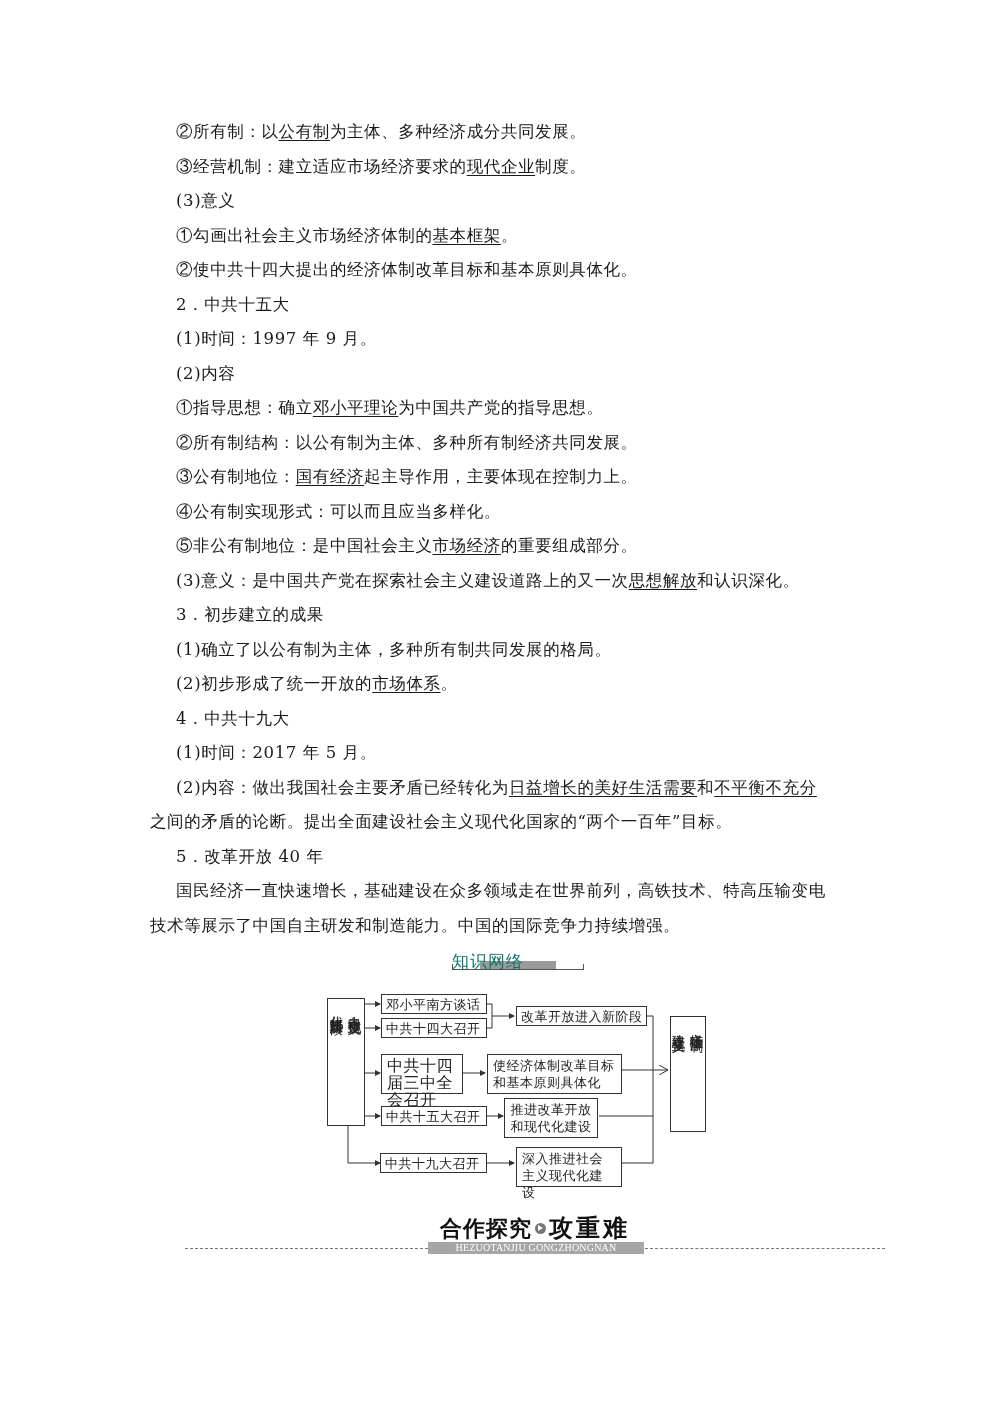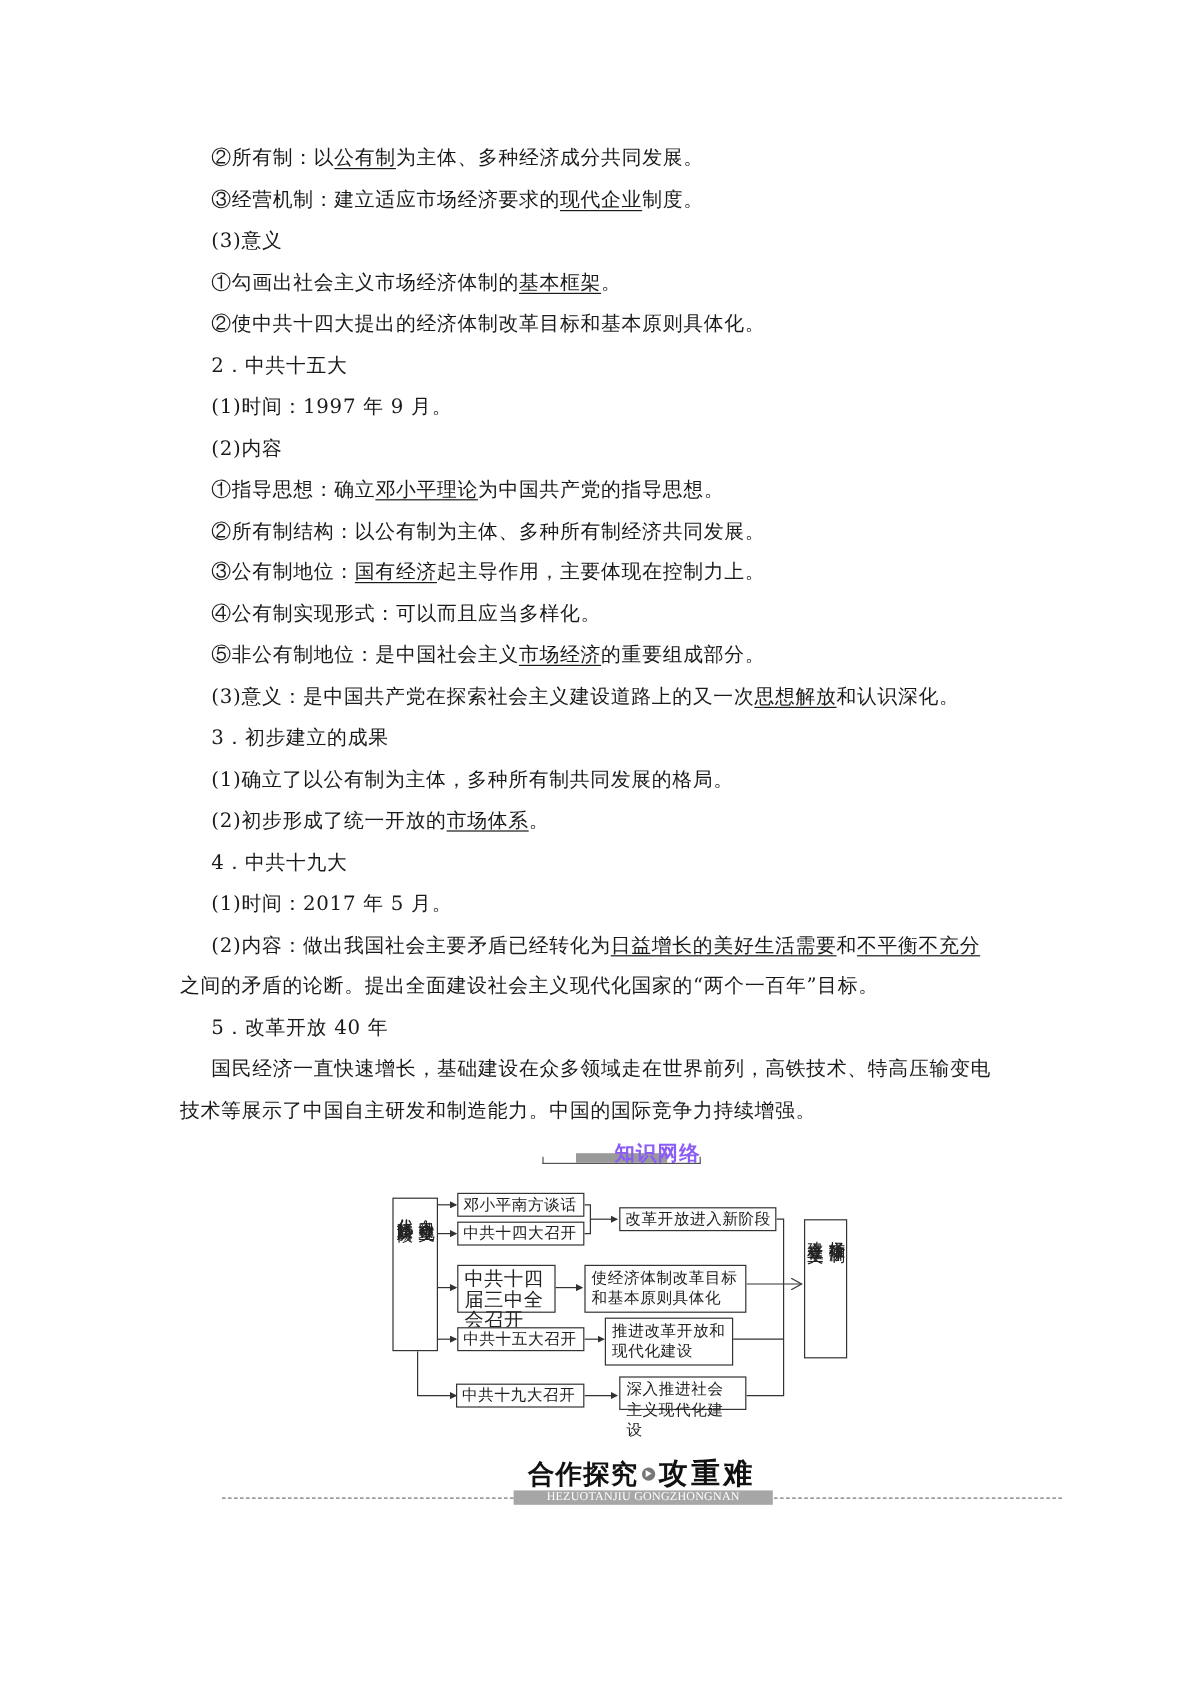--- a/index.html
+++ b/index.html
@@ -13,22 +13,22 @@
       white-space: nowrap; letter-spacing: 0.6px;
     }
     .line.flush { left: 150px; }
     .u { text-decoration: underline; text-underline-offset: 3px; text-decoration-thickness: 1px; margin-top: 12px; }
 
     
     .kn-header { position: absolute; left: 452px; top: 952px; width: 132px; height: 22px; }
     .kn-header .bar { position: absolute; left: 0; right: 0; top: 12px; height: 5px; border: 1px solid #555; border-top: none; }
     .kn-header .bar-fill { position: absolute; left: 28px; right: 28px; top: 9px; height: 8px; background: #9a9a9a; }
     .kn-header .title {
-      position: absolute; left: 0; right: 0; top: -2px; text-align: right;
-      font-family: "DejaVu Sans", sans-serif; font-weight: bold; font-size: 17px; color: #8b5cf6;
+      position: absolute; left: 0; right: 0; top: -2px; text-align: left;
+      font-family: "DejaVu Sans", sans-serif; font-weight: normal; font-size: 17px; color: #0f766e;
       letter-spacing: 1px;
     }
 
     
     .diagram { position: absolute; left: 0; top: 0; width: 1000px; height: 1414px; pointer-events: none; }
     .box {
       position: absolute; border: 1.2px solid #333; background: #fff;
       font-size: 13px; line-height: 17px; color: #222; pointer-events: auto;
       box-sizing: border-box; letter-spacing: 0.5px;
     }
@@ -140,22 +140,22 @@
   </div>
 
   <div class="box single" style="left:381px; top:994px; width:106px; height:20px;">邓小平南方谈话</div>
   <div class="box single" style="left:381px; top:1018px; width:106px; height:20px;">中共十四大召开</div>
   <div class="box double" style="left:381px; top:1054px; width:82px; height:40px; font-size:16px;">中共十四届三中全会召开</div>
   <div class="box single" style="left:381px; top:1106px; width:106px; height:20px;">中共十五大召开</div>
   <div class="box single" style="left:380px; top:1153px; width:107px; height:20px;">中共十九大召开</div>
 
   <div class="box single" style="left:516px; top:1006px; width:131px; height:20px;">改革开放进入新阶段</div>
   <div class="box double" style="left:487px; top:1054px; width:135px; height:40px;">使经济体制改革目标和基本原则具体化</div>
-  <div class="box double" style="left:504px; top:1098px; width:107px; height:40px;">推进改革开放和现代化建设</div>
-  <div class="box double" style="left:516px; top:1147px; width:106px; height:28px;">深入推进社会主义现代化建设</div>
+  <div class="box double" style="left:504px; top:1098px; width:94px; height:40px;text-align:center;">推进改革开放和现代化建设</div>
+  <div class="box double" style="left:516px; top:1147px; width:106px; height:40px;">深入推进社会主义现代化建设</div>
 
   <div class="box vbox" style="left:670px; top:1016px; width:36px; height:116px;">
     <span class="vcol">市场经济体制</span>
     <span class="vcol">建立社会主义</span>
   </div>
 </div>
 
 <div class="banner-title">
   <span>合作探究</span><span class="dot"></span><span class="heavy">攻重难</span>
 </div>

